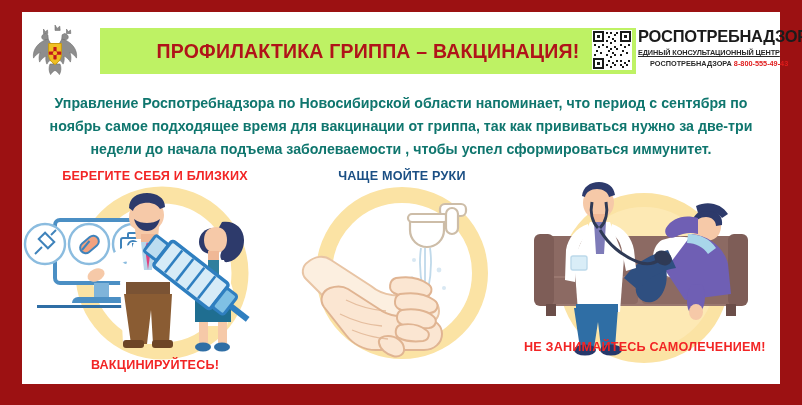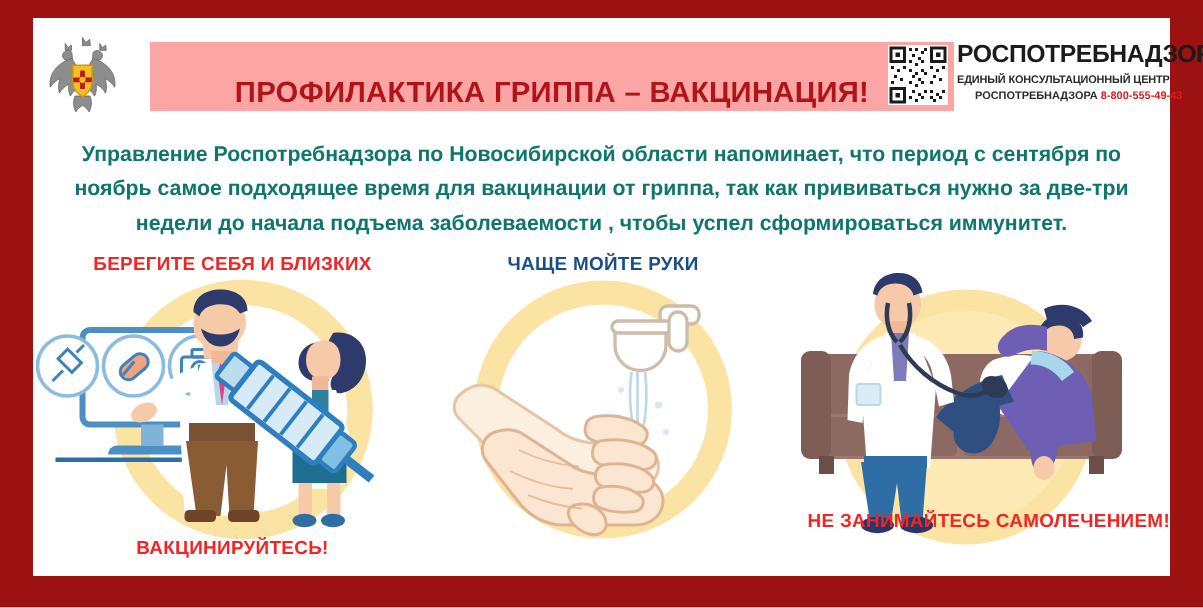--- a/index.html
+++ b/index.html
@@ -40,23 +40,23 @@
     top: 10px;
     width: 62px;
     height: 62px;
   }
   .title-band {
     position: absolute;
     left: 78px;
     top: 16px;
     width: 536px;
     height: 46px;
-    background: #fca5a5;
+    background: #bef264;
     display: flex;
-    align-items: flex-end;
+    align-items: center;
     justify-content: center;
   }
   .title-band .title-text {
     color: #b01419;
     font-size: 19.5px;
     font-weight: bold;
     letter-spacing: 0.2px;
     white-space: nowrap;
     font-family: "Liberation Sans", sans-serif;
   }
@@ -86,20 +86,21 @@
   }
   .rpn-sub1 {
     position: absolute;
     left: 46px;
     top: 21px;
     font-size: 7.3px;
     font-weight: bold;
     color: #2a2a2a;
     letter-spacing: -0.1px;
     white-space: nowrap;
+    text-decoration: underline;
   }
   .rpn-sub2wrap {
     position: absolute;
     left: 46px;
     top: 32px;
     font-size: 7.3px;
     font-weight: bold;
     white-space: nowrap;
   }
   .rpn-sub2 { color: #2a2a2a; padding-left: 12px; }
@@ -139,21 +140,21 @@
     font-size: 12.6px;
     font-weight: bold;
     letter-spacing: 0.2px;
     white-space: nowrap;
     font-family: "Liberation Sans", sans-serif;
   }
   .cap-red  { color: #f22525; }
   .cap-blue { color: #1b4f84; }
   .cap-top    { top: 7px; }
   .cap-bottom { top: 196px; }
-  .cap-p3 { top: 178px; left: 0; text-align: right; padding-left: 8px; box-sizing: border-box; }
+  .cap-p3 { top: 178px; left: 0; text-align: left; padding-left: 8px; box-sizing: border-box; }
 
   .art {
     position: absolute;
     left: 0;
     top: 16px;
     width: 100%;
     height: 190px;
   }
   svg { display: block; }
 </style>

